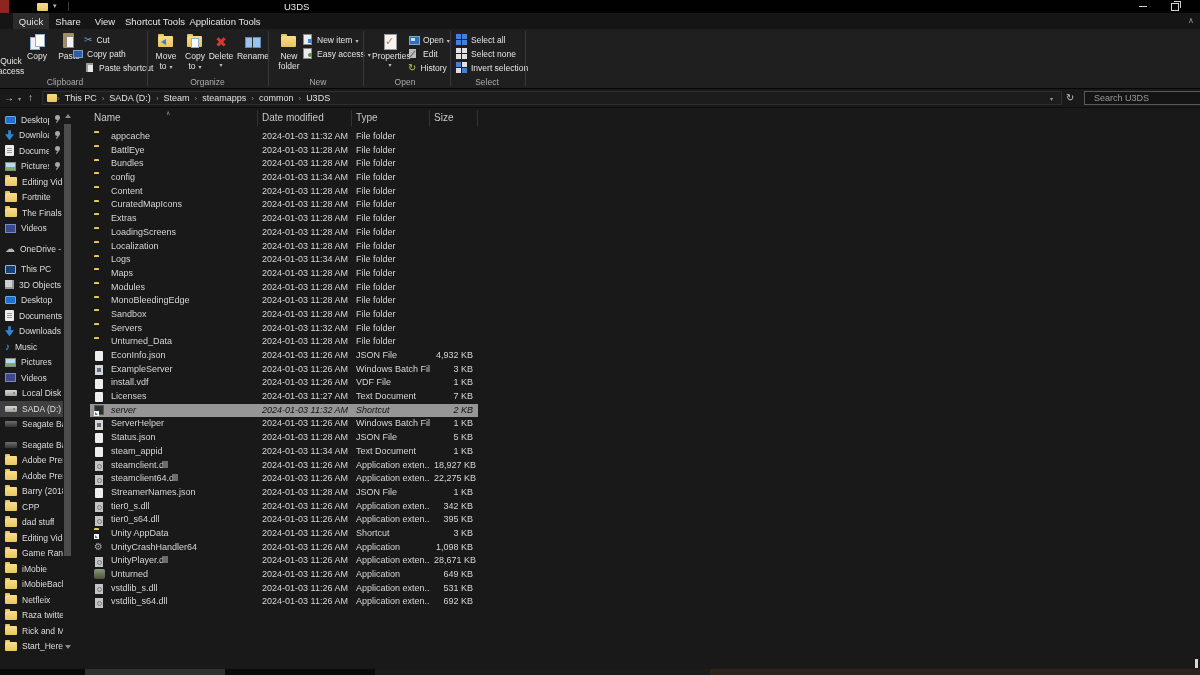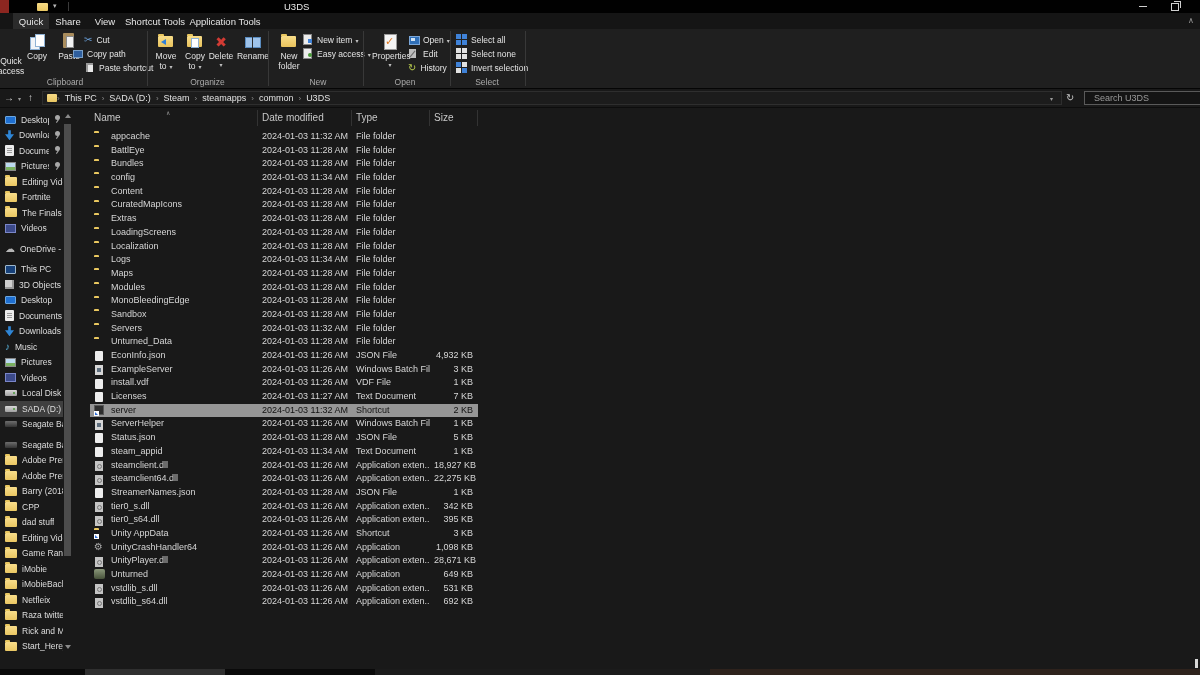--- a/index.html
+++ b/index.html
@@ -125,21 +125,21 @@
   .fheaders{display:flex;height:20px;align-items:center;}
   .fh{font-size:10px;color:#c8c8c8;box-sizing:border-box;padding-left:4px;border-right:1px solid #333;height:16px;line-height:16px;}
   .sort-gl{position:absolute;left:76px;top:1px;font-size:6px;color:#9a9a9a;}
   .frows{position:absolute;left:0;top:22px;right:0;bottom:0;}
   .frow{display:flex;height:13.7px;align-items:flex-end;width:388px;}
   .frow .cell{box-sizing:border-box;padding-left:4px;font-size:9px;color:#d6d6d6;white-space:nowrap;overflow:hidden;height:13.7px;line-height:13.7px;}
   .c-name{width:168px;display:flex;align-items:center;gap:5px;}
   .c-date{width:94px;}
   .c-type{width:78px;}
   .c-size{width:48px;text-align:right;padding-right:5px!important;}
-  .frow.sel{background:#969696;}
+  .frow.sel{background:#969696;font-style:italic;}
   .frow.sel .cell{color:#111111;}
   .f-ic{position:relative;width:12px;height:11px;flex:none;}
   .fi-folder{width:12px;height:9px;margin-top:2px;background:linear-gradient(#f8dd8a,#eac763);border-radius:1px;}
   .fi-folder::before{content:"";position:absolute;top:0;left:0;width:5px;height:2px;background:#e9c75f;border-radius:1px 1px 0 0;}
   .fi-page{left:1px;top:1px;width:8px;height:10px;background:#ededed;border-radius:1px;position:absolute;}
   .fi-page-gray{left:1px;top:1px;width:8px;height:10px;background:#c4c4c4;position:absolute;}
   .fi-page-gray::after{content:"";position:absolute;left:2px;top:3px;width:3px;height:3px;border:1px solid #777;border-radius:50%;}
   .fi-batch{left:1px;top:1px;width:8px;height:10px;background:#d6d6d6;position:absolute;}
   .fi-batch::after{content:"";position:absolute;left:2px;top:3px;width:4px;height:4px;background:#5e6e7e;}
   .fi-dark{left:0;top:0;width:10px;height:10px;background:#2e2e2e;border:1px solid #5a5a5a;box-sizing:border-box;position:absolute;}

